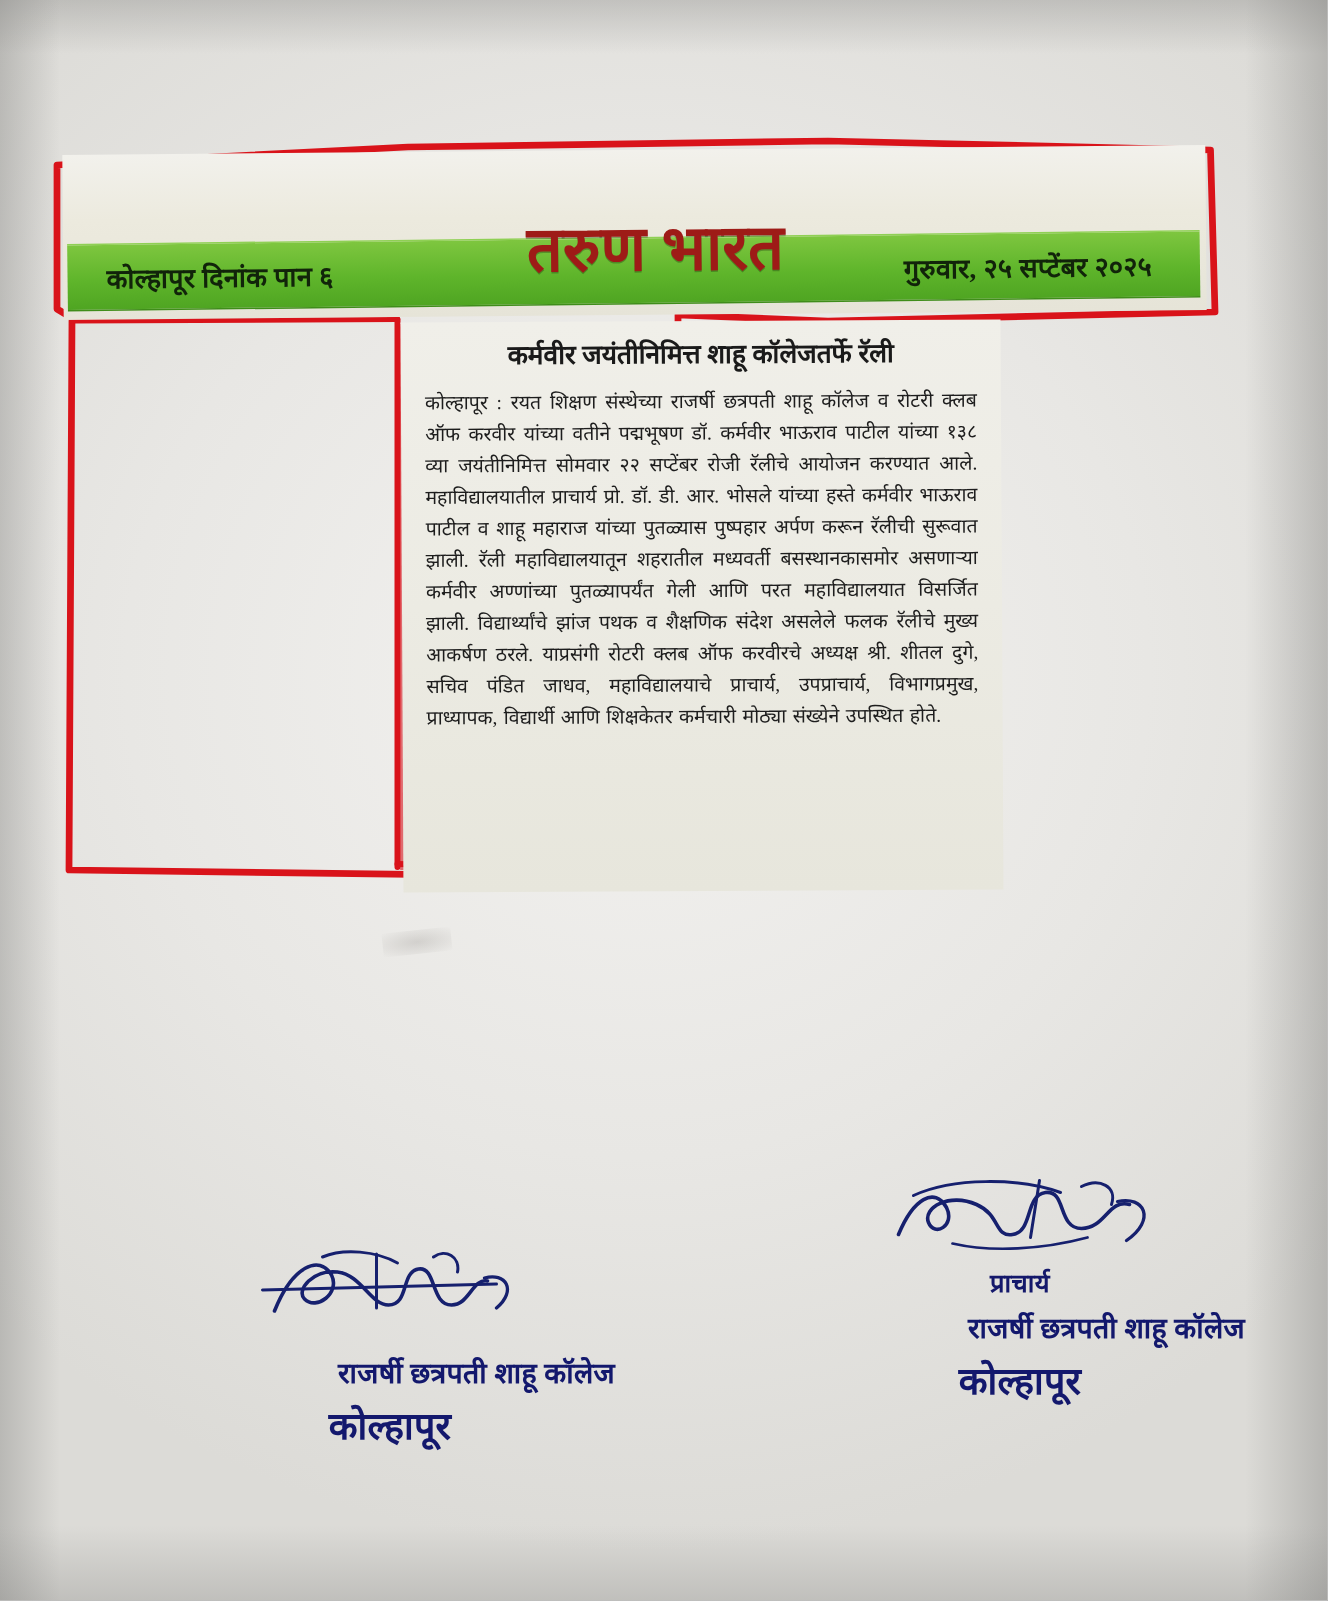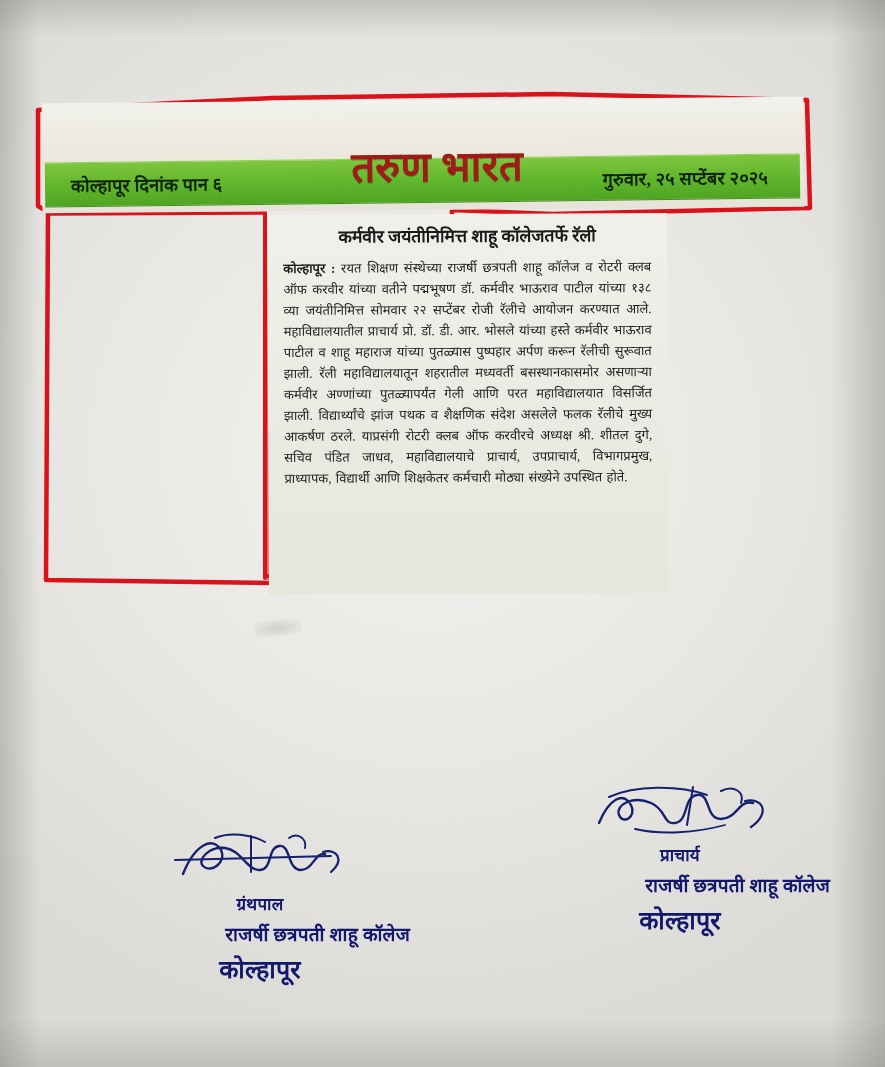--- a/index.html
+++ b/index.html
@@ -136,21 +136,21 @@
   .article-body {
     font-family: "Liberation Serif", serif;
     font-size: 13px;
     color: #1d1d1d;
     line-height: 1.62;
     text-align: justify;
     text-justify: inter-word;
     word-spacing: 1px;
   }
   .article-body .dateline {
-    font-weight: bold;
+    font-weight: normal;
     margin-top: 32px;
   }
 
   
   .sign-block {
     position: absolute;
     text-align: center;
     width: 300px;
   }
   .sign-left  { left: 110px; top: 826px; }
@@ -236,21 +236,20 @@
 
   <div class="sign-block sign-left">
     <svg class="sig-svg" width="210" height="70" viewBox="0 0 210 70" fill="none">
       <path d="M28 48 C40 18, 58 10, 66 24 C72 36, 56 48, 48 40 C42 34, 54 20, 70 22 C86 24, 92 44, 104 44 C118 44, 112 22, 124 20 C136 18, 132 44, 146 44 C158 44, 160 26, 170 28" stroke="#16206e" stroke-width="2.4" fill="none" stroke-linecap="round"></path>
       <path d="M20 34 L176 30" stroke="#16206e" stroke-width="2" fill="none" stroke-linecap="round"></path>
       <path d="M60 12 C74 6, 96 8, 110 16" stroke="#16206e" stroke-width="2" fill="none" stroke-linecap="round"></path>
       <path d="M96 10 L96 46" stroke="#16206e" stroke-width="2" fill="none" stroke-linecap="round"></path>
       <path d="M134 12 C142 6, 152 12, 150 22" stroke="#16206e" stroke-width="2" fill="none" stroke-linecap="round"></path>
       <path d="M168 26 C182 22, 190 34, 176 46" stroke="#16206e" stroke-width="2.2" fill="none" stroke-linecap="round"></path>
     </svg>
-    <div class="sign-role">ग्रंथपाल</div>
     <div class="sign-org">राजर्षी छत्रपती शाहू कॉलेज</div>
     <div class="sign-city">कोल्हापूर</div>
   </div>
 
   <div class="sign-block sign-right">
     <svg class="sig-svg" width="210" height="70" viewBox="0 0 210 70" fill="none">
       <path d="M24 46 C34 22, 48 14, 56 28 C62 40, 48 48, 44 38 C40 28, 58 18, 76 26 C92 33, 88 48, 100 46 C114 44, 108 20, 122 18 C136 16, 130 42, 146 42 C162 42, 164 22, 178 26" stroke="#16206e" stroke-width="2.4" fill="none" stroke-linecap="round"></path>
       <path d="M34 20 C60 8, 104 8, 132 18" stroke="#16206e" stroke-width="2" fill="none" stroke-linecap="round"></path>
       <path d="M118 10 L112 48" stroke="#16206e" stroke-width="2" fill="none" stroke-linecap="round"></path>
       <path d="M146 14 C158 8, 170 14, 166 26" stroke="#16206e" stroke-width="2" fill="none" stroke-linecap="round"></path>

